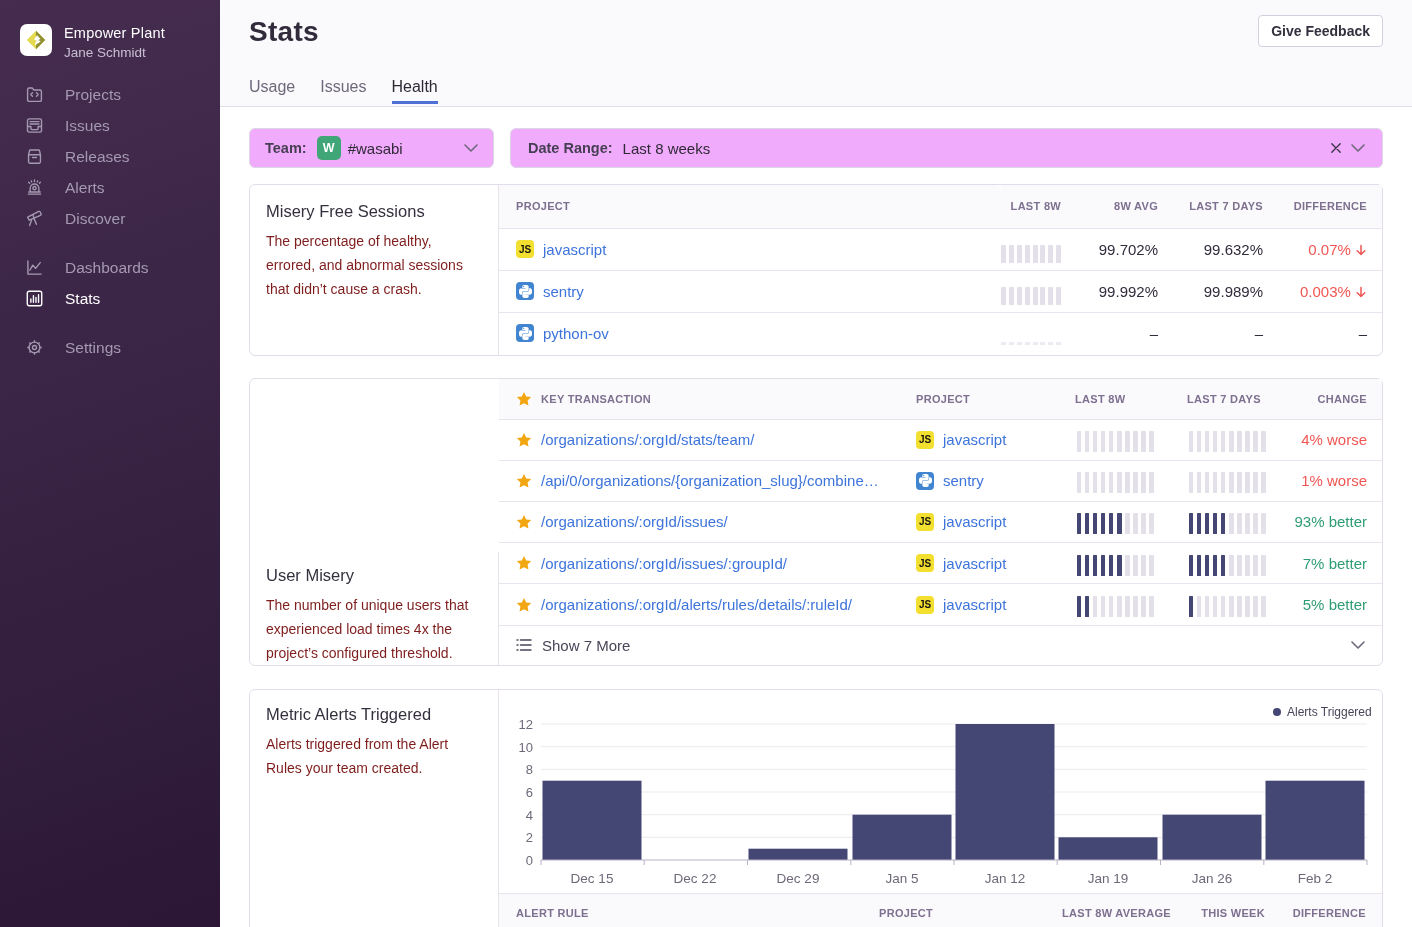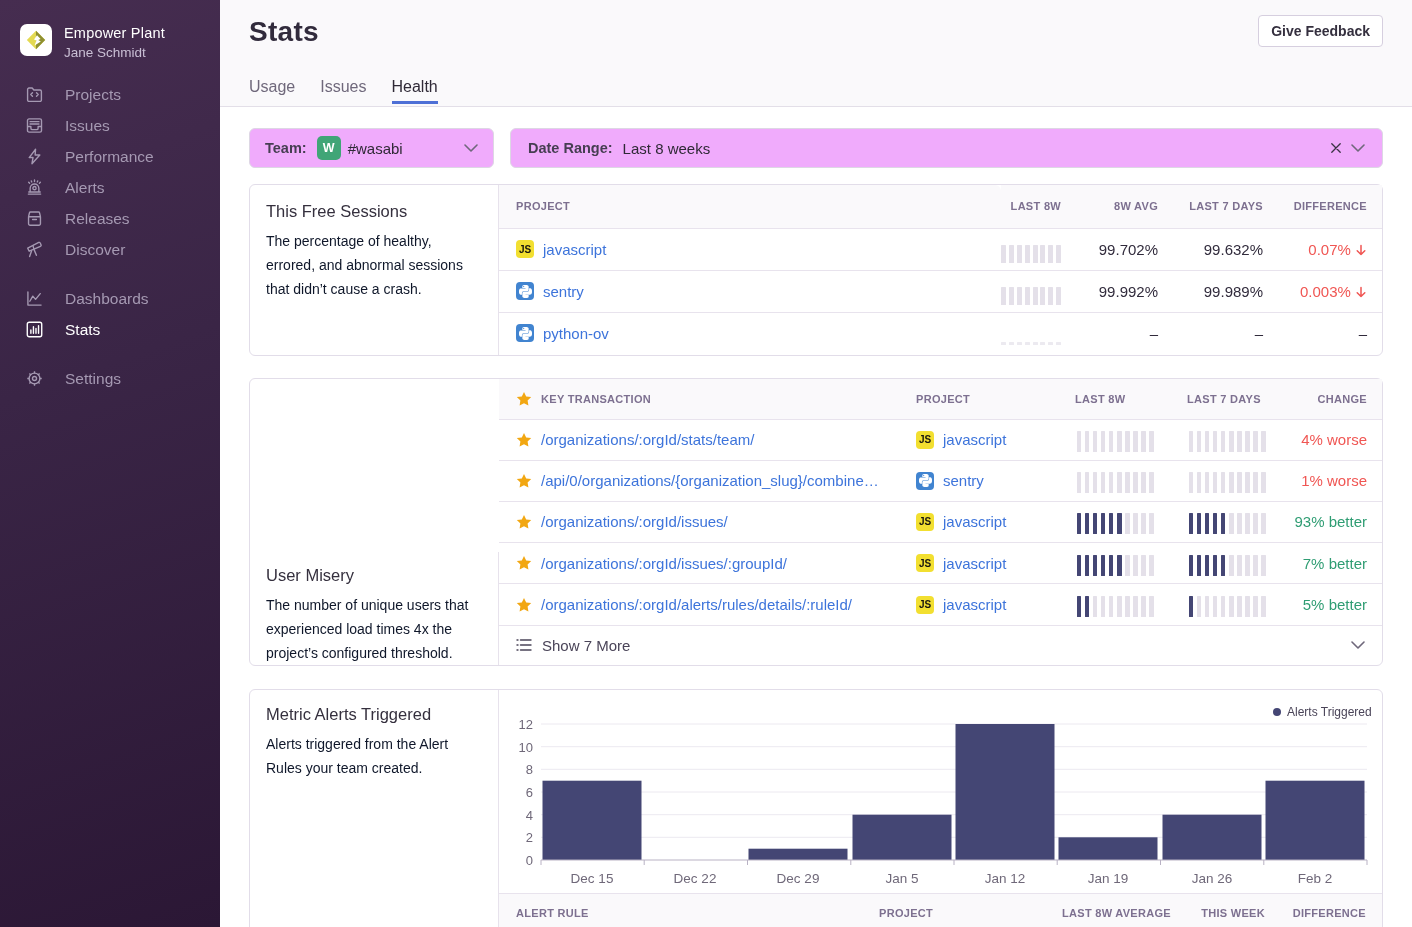--- a/index.html
+++ b/index.html
@@ -31,21 +31,21 @@
 .filter-box { height:40px; border:1px solid #ddd7e4; border-radius:6px; background:#f0abfc; display:flex; align-items:center; }
 .team-box { width:245px; padding:0 15px; margin-right:16px; }
 .date-box { flex:1; padding:0 17px; }
 .flabel { font-size:14.5px; font-weight:bold; color:#463e52; }
 .wbadge { width:24px; height:24px; border-radius:5px; background:#40a577; color:#fff; font-size:12.5px; font-weight:bold; display:flex; align-items:center; justify-content:center; margin:0 7px 0 10px; }
 .fval { font-size:15px; color:#2f2936; }
 .spacer { flex:1; }
 .panel { border:1px solid #e2dde9; border-radius:6px; margin-bottom:22px; display:flex; background:#fff; }
 .panel-left { width:249px; flex:none; border-right:1px solid #e7e2ec; padding:17px 18px 0 16px; }
 .panel-title { font-size:16.5px; color:#35303e; margin-bottom:8px; }
-.panel-desc { font-size:14px; color:#0f172a; line-height:24px; }
+.panel-desc { font-size:14px; color:#7f1d1d; line-height:24px; }
 .panel-right { flex:1; min-width:0; }
 table.dt { width:100%; border-collapse:collapse; table-layout:fixed; }
 .dt th { font-size:11px; font-weight:bold; color:#7d7090; text-transform:uppercase; letter-spacing:0.3px; text-align:right; height:43px; vertical-align:middle; background:#faf9fb; }
 .dt th.l { text-align:left; }
 .dt td { border-top:1px solid #e8e3ed; height:42px; vertical-align:middle; font-size:15px; color:#312b3c; text-align:right; }
 .dt td.l { text-align:left; }
 .link { color:#3d74db; }
 .projcell { display:flex; align-items:center; }
 .jsicon { width:18px; height:18px; border-radius:4px; background:#f2df30; color:#17150f; display:flex; align-items:center; justify-content:center; font-size:10px; font-weight:bold; margin-right:9px; flex:none; letter-spacing:0; }
 .pyicon { width:18px; height:18px; border-radius:4px; background:#4184d0; display:flex; align-items:center; justify-content:center; margin-right:9px; flex:none; }
@@ -91,33 +91,30 @@
     <div class="nav-item"><svg width="17" height="17" viewBox="0 0 16 16" fill="none" stroke="#a599b2" stroke-width="1.3" stroke-linecap="round" stroke-linejoin="round">
           <path d="M14.5 13.2 a1.3 1.3 0 0 1 -1.3 1.3 h-10.4 a1.3 1.3 0 0 1 -1.3 -1.3 v-10 a1.3 1.3 0 0 1 1.3 -1.3 h3 l1.6 1.9 h5.8 a1.3 1.3 0 0 1 1.3 1.3 z"></path>
           <path d="M6.1 6.4 L4.5 8 L6.1 9.6 M9.9 6.4 L11.5 8 L9.9 9.6"></path>
         </svg>Projects</div>
     <div class="nav-item"><svg width="17" height="17" viewBox="0 0 16 16" fill="none" stroke="#a599b2" stroke-width="1.3" stroke-linecap="round" stroke-linejoin="round">
           <rect x="1.4" y="1.8" width="13.2" height="12.4" rx="1.5"></rect>
           <path d="M3.8 4.4 h8.4 M3.8 6.6 h8.4"></path>
           <path d="M1.6 8.9 h3 v1.6 a1.4 1.4 0 0 0 1.4 1.4 h4 a1.4 1.4 0 0 0 1.4 -1.4 v-1.6 h3"></path>
         </svg>Issues</div>
     <div class="nav-item"><svg width="17" height="17" viewBox="0 0 16 16" fill="none" stroke="#a599b2" stroke-width="1.3" stroke-linejoin="round">
-          <path d="M9 1.2 L3 9 h3.6 L5.6 14.8 L13 6.6 H8.6 Z"></path>
-        </svg>Performance</div>
+          <path d="M2.4 6.3 h11.2 v6.6 a1.4 1.4 0 0 1 -1.4 1.4 h-8.4 a1.4 1.4 0 0 1 -1.4 -1.4 Z"></path>
+          <path d="M2.4 6.3 L3.3 2.6 a0.9 0.9 0 0 1 0.9 -0.7 h7.6 a0.9 0.9 0 0 1 0.9 0.7 L13.6 6.3"></path>
+          <path d="M6.2 9 h3.6" stroke-linecap="round"></path>
+        </svg>Releases</div>
     <div class="nav-item"><svg width="17" height="17" viewBox="0 0 16 16" fill="none" stroke="#a599b2" stroke-width="1.3" stroke-linejoin="round">
           <path d="M3.9 12.2 v-3.4 a4.1 4.1 0 0 1 8.2 0 v3.4"></path>
           <path d="M2.2 14.2 h11.6 M2.6 12.2 h10.8" stroke-linecap="round"></path>
           <circle cx="8" cy="8.6" r="1.5"></circle>
           <path d="M3.4 3.9 l-0.9 -0.9 M12.6 3.9 l0.9 -0.9 M8 2.3 v-1.3 M5.4 2.8 l-0.4 -1 M10.6 2.8 l0.4 -1" stroke-linecap="round"></path>
         </svg>Alerts</div>
-    <div class="nav-item"><svg width="17" height="17" viewBox="0 0 16 16" fill="none" stroke="#a599b2" stroke-width="1.3" stroke-linejoin="round">
-          <path d="M2.4 6.3 h11.2 v6.6 a1.4 1.4 0 0 1 -1.4 1.4 h-8.4 a1.4 1.4 0 0 1 -1.4 -1.4 Z"></path>
-          <path d="M2.4 6.3 L3.3 2.6 a0.9 0.9 0 0 1 0.9 -0.7 h7.6 a0.9 0.9 0 0 1 0.9 0.7 L13.6 6.3"></path>
-          <path d="M6.2 9 h3.6" stroke-linecap="round"></path>
-        </svg>Releases</div>
     <div class="nav-item"><svg width="17" height="17" viewBox="0 0 16 16" fill="none" stroke="#a599b2" stroke-width="1.3" stroke-linecap="round" stroke-linejoin="round">
           <path d="M1.6 6.8 L12 1.4 a1 1 0 0 1 1.4 0.5 l0.8 1.8 a1 1 0 0 1 -0.6 1.3 L3 9.6 Z"></path>
           <path d="M5.2 9.4 L3.4 14.6 M7.8 8.6 L9.8 13.4 M6.6 4.6 L7.8 8.8"></path>
         </svg>Discover</div>
     <div class="nav-gap"></div>
     <div class="nav-item"><svg width="17" height="17" viewBox="0 0 16 16" fill="none" stroke="#a599b2" stroke-width="1.3" stroke-linecap="round" stroke-linejoin="round">
           <path d="M1.8 1.8 V14.2 H14.2"></path>
           <path d="M3.6 10.6 L6.4 5.8 L9 8.8 L13.4 3.4"></path>
         </svg>Dashboards</div>
     <div class="nav-item active"><svg width="17" height="17" viewBox="0 0 16 16" fill="none" stroke="#ffffff" stroke-width="1.3" stroke-linecap="round">
@@ -160,21 +157,21 @@
         <svg width="10" height="10" viewBox="0 0 10 10" stroke="#3a3344" stroke-width="1.3" stroke-linecap="round" style="margin-right:10px;">
             <path d="M0.8 0.8 L9.2 9.2 M9.2 0.8 L0.8 9.2"></path>
           </svg>
         <svg width="14" height="8" viewBox="0 0 14 8" fill="none" stroke="#6f687b" stroke-width="1.6" stroke-linecap="round" stroke-linejoin="round">
             <path d="M1 1 L7 7 L13 1"></path>
           </svg>
       </div>
     </div>
     <div class="panel">
       <div class="panel-left" style="min-height:170px;">
-        <div class="panel-title">This Free Sessions</div>
+        <div class="panel-title">Misery Free Sessions</div>
         <div class="panel-desc">The percentage of healthy, errored, and abnormal sessions that didn’t cause a crash.</div>
       </div>
       <div class="panel-right">
         <table class="dt">
           <colgroup>
               <col style="width:502px">
               <col style="width:60px">
               <col style="width:97px">
               <col style="width:105px">
               <col>

